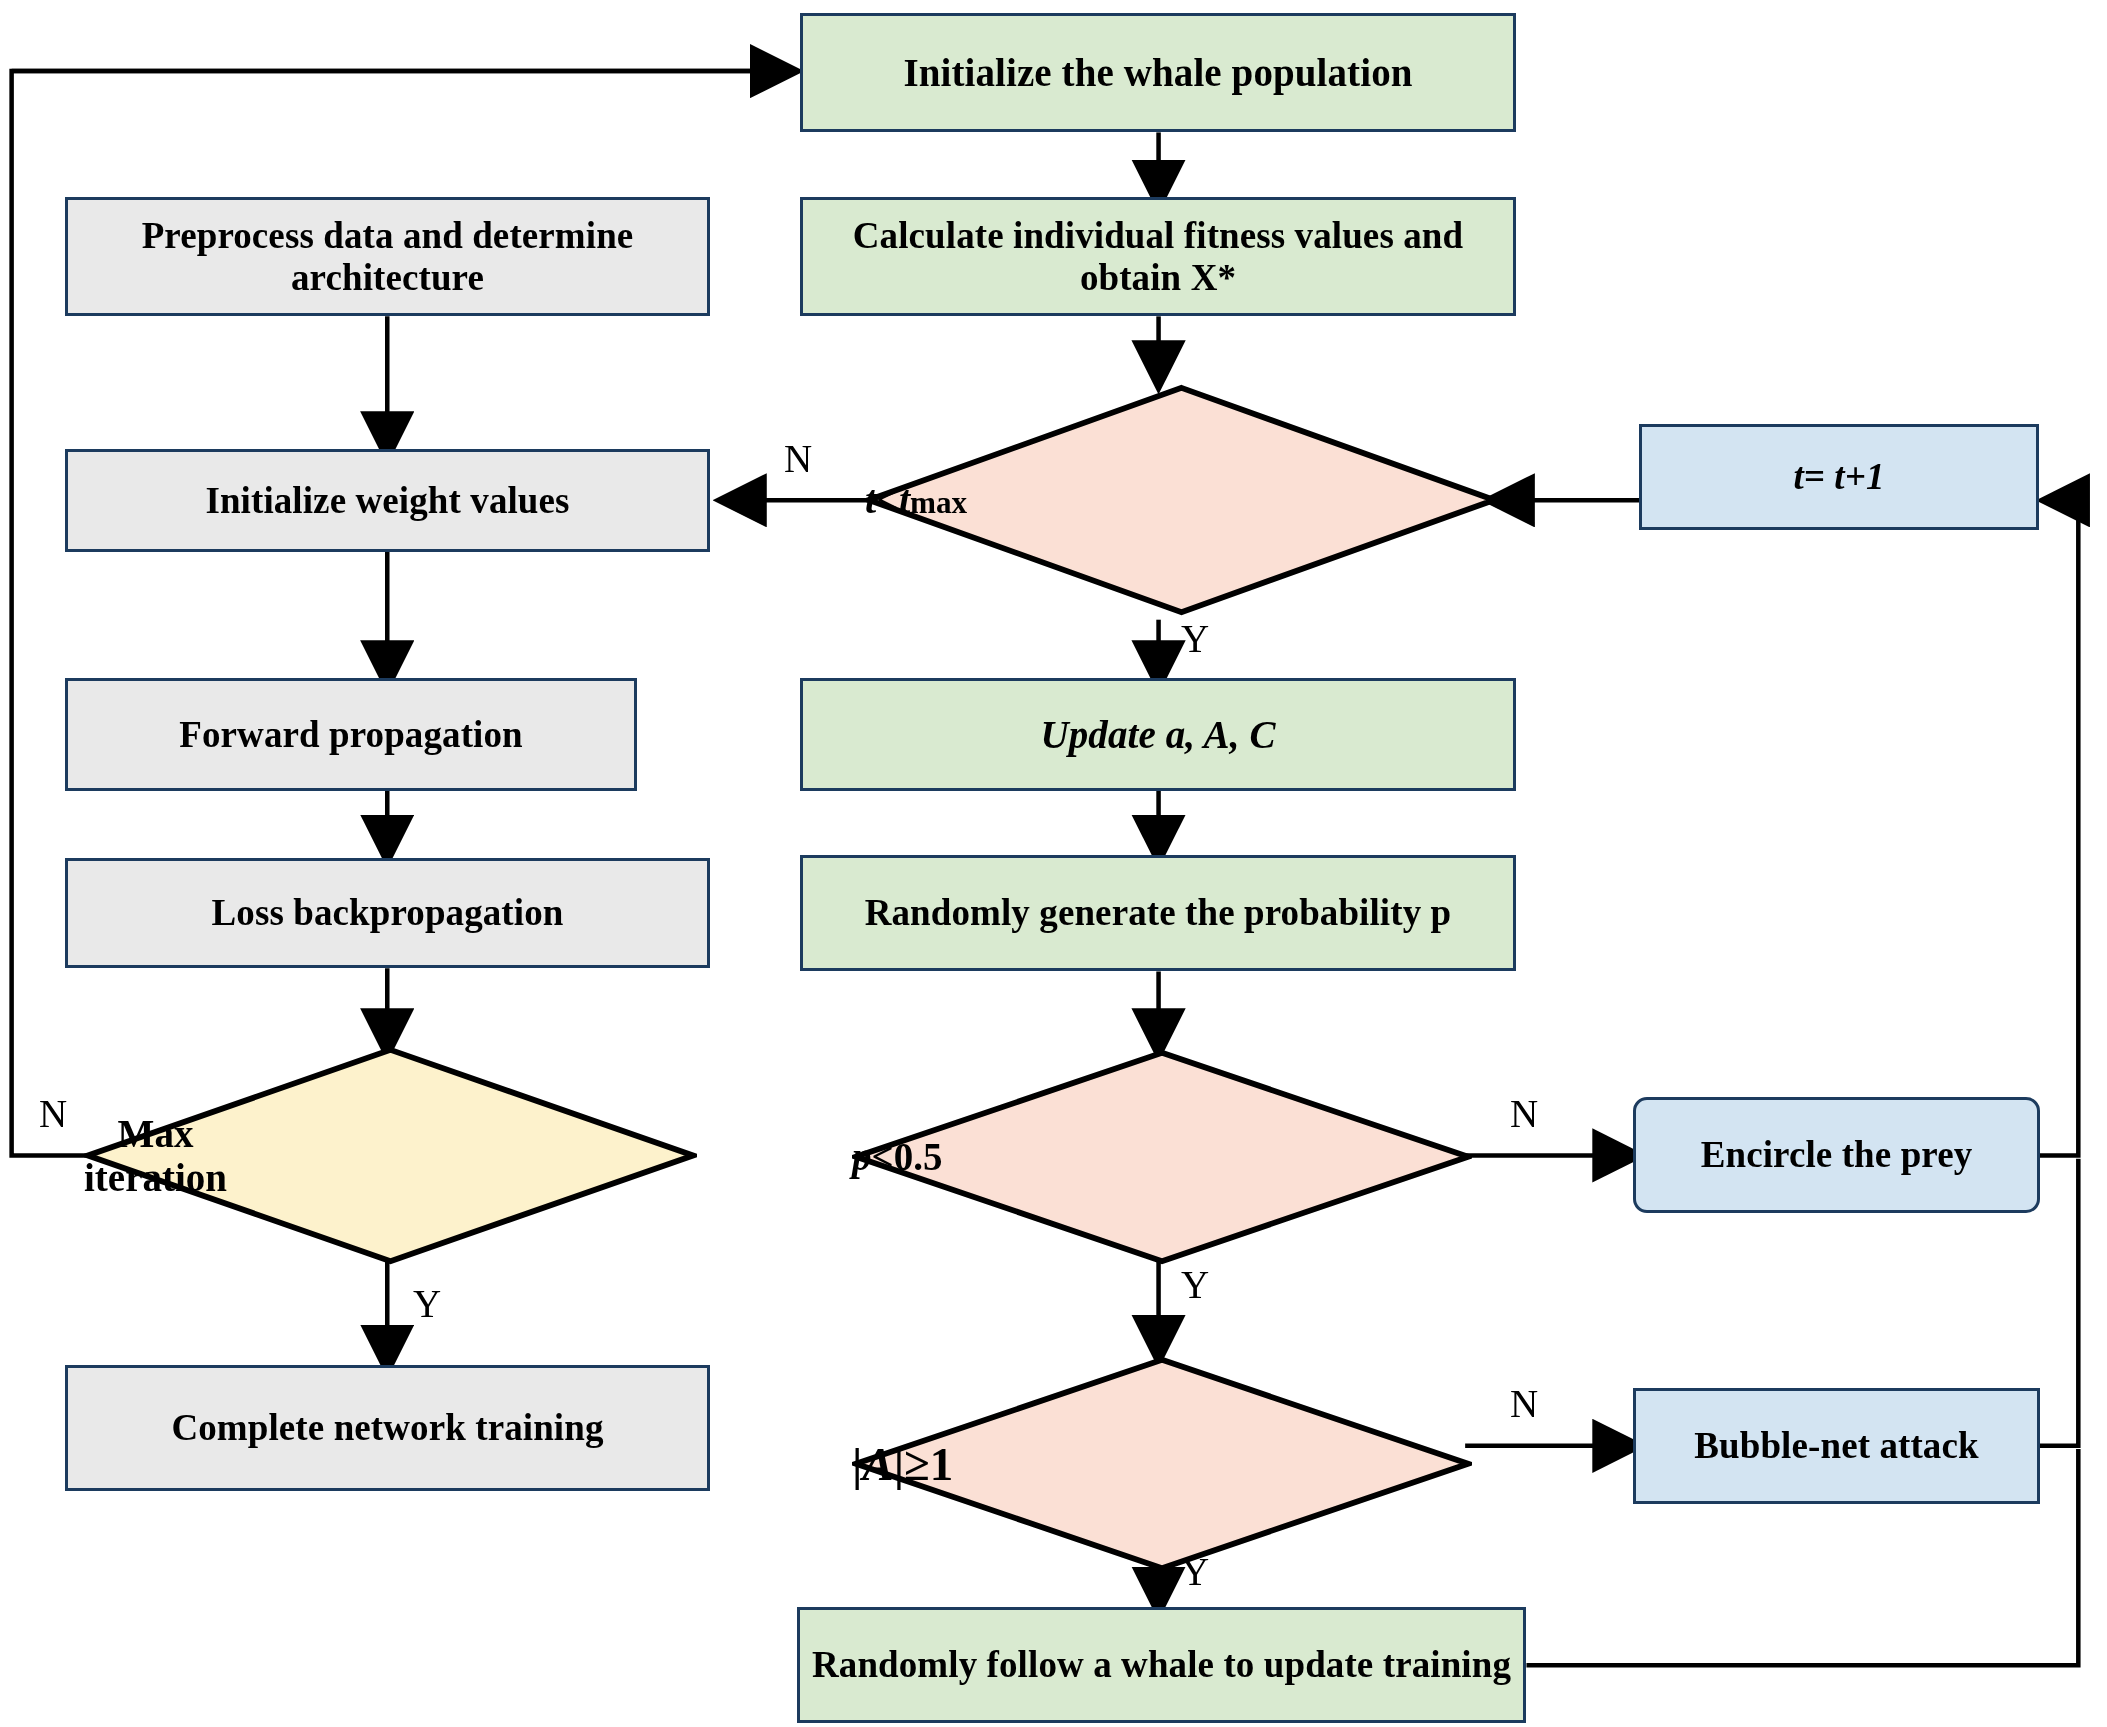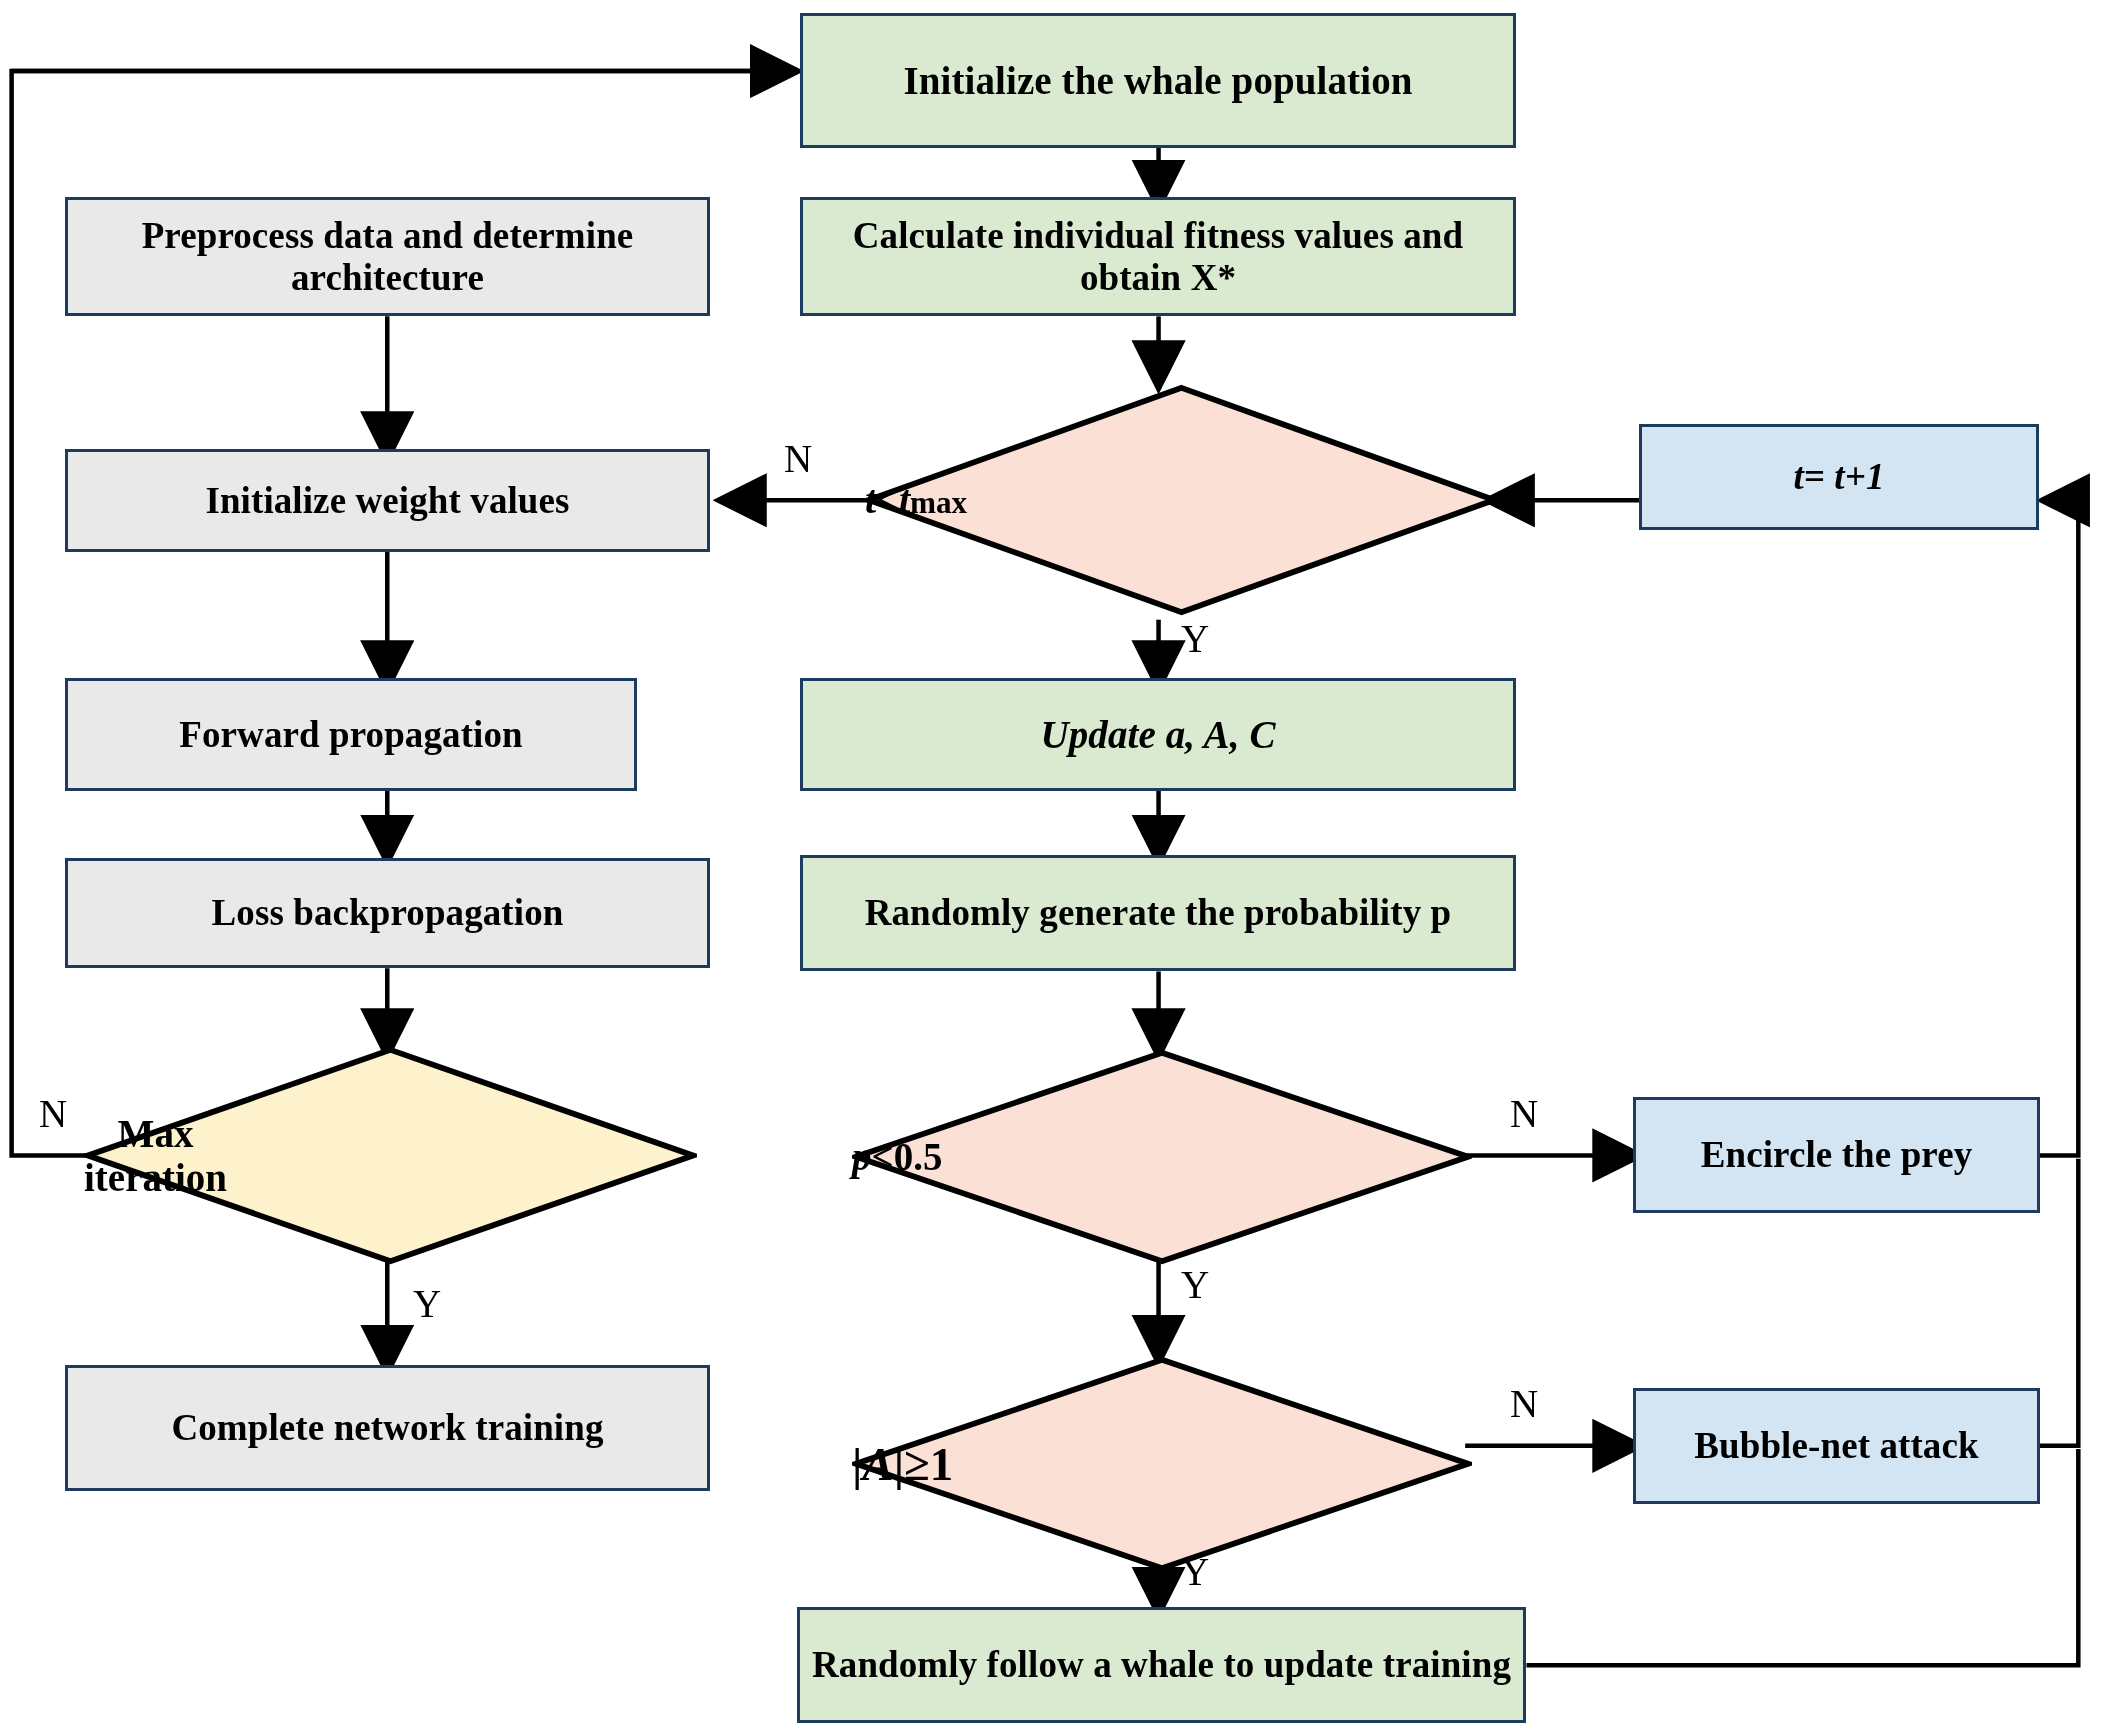--- a/index.html
+++ b/index.html
@@ -119,21 +119,21 @@
 
       <line x1="600" y1="1500" x2="600" y2="1625" marker-end="url(#arrow)"></line>
 
       <line x1="600" y1="1950" x2="600" y2="2115" marker-end="url(#arrow)"></line>
 
       <path d="M135,1790 L18,1790 L18,110 L1200,110 L1200,110"></path>
       <line x1="18" y1="110" x2="1225" y2="110" marker-end="url(#arrow)"></line>
     </g>
   </svg>
 
-  <div class="node green" style="left:800px; top:13px; width:716px; height:135px; font-size:39px;">
+  <div class="node green" style="left:800px; top:13px; width:716px; height:119px; font-size:39px;">
     <span>Initialize the whale population</span>
   </div>
 
   <div class="node grey" style="left:65px; top:197px; width:645px; height:119px; font-size:37px;">
     <span>Preprocess data and determine architecture</span>
   </div>
 
   <div class="node green" style="left:800px; top:197px; width:716px; height:119px; font-size:37px;">
     <span>Calculate individual fitness values and obtain X*</span>
   </div>
@@ -180,21 +180,21 @@
 
   <div class="dia" style="left:852px; top:1049px; width:620px; height:216px; font-size:39px;">
     <svg class="shape" viewBox="0 0 960 335" preserveAspectRatio="none">
       <polygon points="480,6 954,167 480,329 6,167" fill="#fbe0d5" stroke="#000" stroke-width="9"></polygon>
     </svg>
     <div class="txt">
       <span class="ital">p</span>&lt;0.5
     </div>
   </div>
 
-  <div class="node blue" style="left:1633px; top:1097px; width:407px; height:116px; font-size:37px;">
+  <div class="node blue" style="left:1633px; top:1097px; width:407px; height:116px; font-size:37px;border-radius:14px;">
     <span>Encircle the prey</span>
   </div>
 
   <div class="node grey" style="left:65px; top:1365px; width:645px; height:126px; font-size:37px;">
     <span>Complete network training</span>
   </div>
 
   <div class="dia" style="left:852px; top:1356px; width:620px; height:216px; font-size:47px;">
     <svg class="shape" viewBox="0 0 960 335" preserveAspectRatio="none">
       <polygon points="480,6 954,167 480,329 6,167" fill="#fbe0d5" stroke="#000" stroke-width="9"></polygon>

